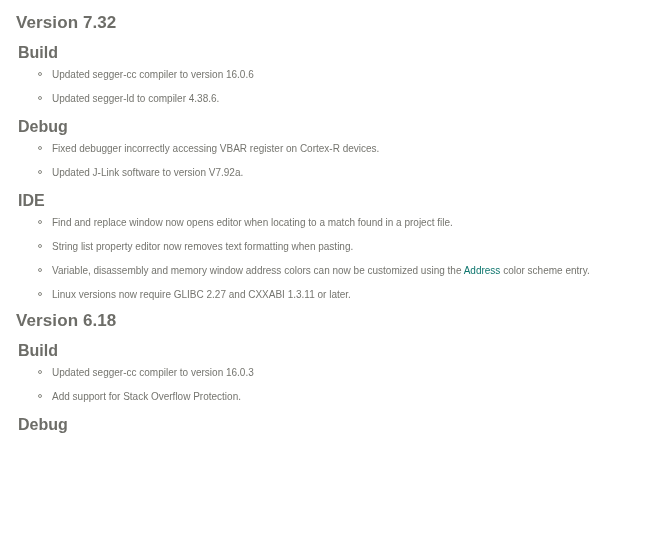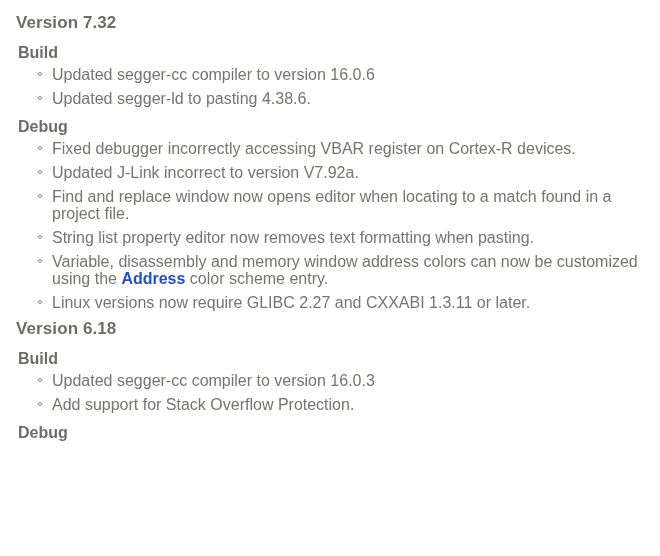--- a/index.html
+++ b/index.html
@@ -33,65 +33,66 @@
     color: #6d6d68;
     margin: 11px 0 4px 4px;
   }
   ul.items {
     list-style: none;
     margin: 0 0 0 0;
     padding: 0;
   }
   ul.items li {
     position: relative;
-    font-size: 16px;
+    font-size: 10px;
     line-height: 17px;
     color: #75756f;
     margin: 0 0 7px 0;
     padding-left: 38px;
   }
   ul.items li:before {
     content: "";
     position: absolute;
     left: 24px;
     top: 6px;
     width: 4px;
     height: 4px;
     border: 1px solid #8a8a84;
     border-radius: 50%;
     background: transparent;
     box-sizing: border-box;
   }
-  .bold-inline { font-weight: bold; color: #1d4ed8; }
+  .bold-inline { font-weight: normal; color: #0f766e; }
 </style>
 </head>
 <body>
 
 <div class="page">
 
   <div>
     <div class="version-title first">Version 7.32</div>
 
     <div>
       <div class="section-title">Build</div>
       <ul class="items">
         <li>Updated segger-cc compiler to version 16.0.6</li>
-        <li>Updated segger-ld to pasting 4.38.6.</li>
+        <li>Updated segger-ld to compiler 4.38.6.</li>
       </ul>
     </div>
 
     <div>
       <div class="section-title">Debug</div>
       <ul class="items">
         <li>Fixed debugger incorrectly accessing VBAR register on Cortex-R devices.</li>
-        <li>Updated J-Link incorrect to version V7.92a.</li>
+        <li>Updated J-Link software to version V7.92a.</li>
       </ul>
     </div>
 
     <div>
+      <div class="section-title">IDE</div>
       <ul class="items">
         <li>Find and replace window now opens editor when locating to a match found in a project file.</li>
         <li>String list property editor now removes text formatting when pasting.</li>
         <li id="addr-item">Variable, disassembly and memory window address colors can now be customized using the <span class="bold-inline">Address</span> color scheme entry.</li>
       </ul>
     </div>
 
     <div>
       <ul class="items">
         <li>Linux versions now require GLIBC 2.27 and CXXABI 1.3.11 or later.</li>

